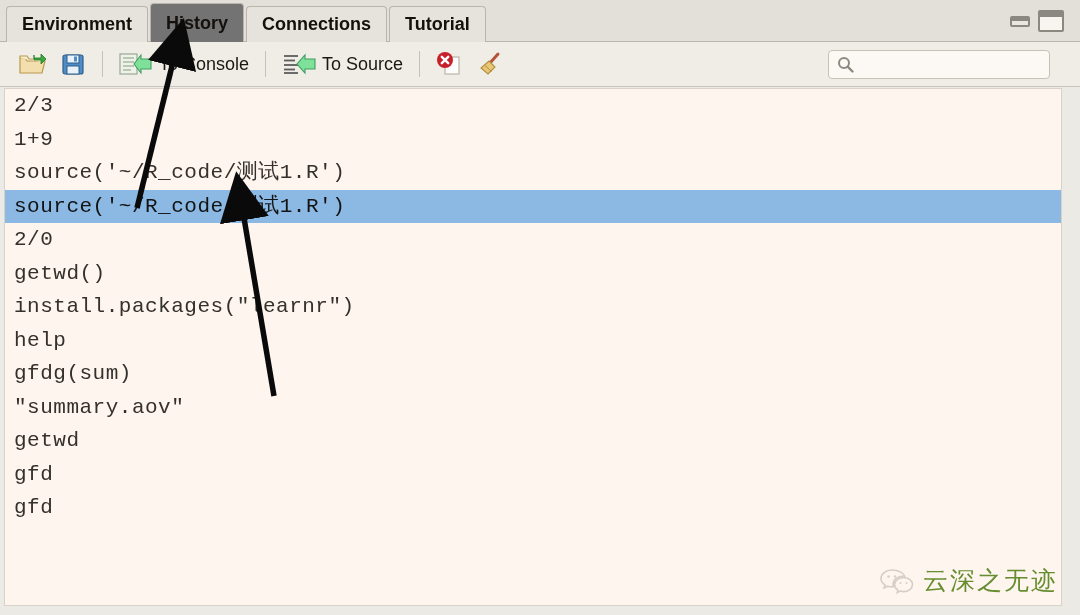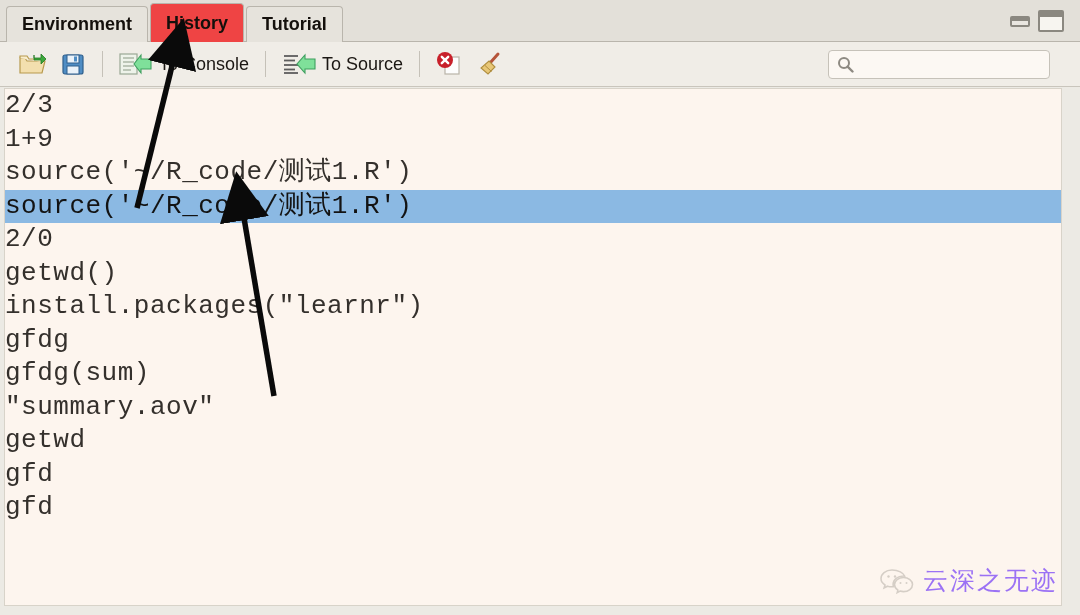--- a/index.html
+++ b/index.html
@@ -51,21 +51,21 @@
     font-weight: bold;
     color: #14100c;
     background: #e6e3dc;
     border: 1px solid #b9b5ac;
     border-bottom: none;
     border-radius: 4px 4px 0 0;
     box-sizing: border-box;
     white-space: nowrap;
   }
   .tab.active {
-    background: #ef4444;
+    background: #737373;
     height: 39px;
     border-color: #b9b5ac;
   }
 
   .winbtns {
     position: absolute;
     right: 16px; top: 10px;
     display: flex;
     align-items: center;
     gap: 8px;
@@ -160,22 +160,23 @@
     width: 1058px;
     height: 518px;
     background: #fdf5ee;
     border: 1px solid #d8d3c9;
     box-sizing: border-box;
     overflow: hidden;
   }
   .row {
     height: 33.5px;
     line-height: 33.5px;
+    padding-left: 9px;
     font-family: "Liberation Mono", monospace;
-    font-size: 26px;
+    font-size: 21px;
     color: #34302c;
     white-space: pre;
     letter-spacing: 0.5px;
     box-sizing: border-box;
   }
   .row.selected {
     background: #8bb9e3;
     color: #131313;
   }
 
@@ -193,36 +194,39 @@
     right: 22px;
     bottom: 18px;
     display: flex;
     align-items: center;
     gap: 8px;
     opacity: 0.85;
   }
   .wm-text {
     font-family: "Liberation Serif", serif;
     font-size: 25px;
-    color: #8b5cf6;
+    color: #4d7c0f;
     letter-spacing: 2px;
   }
 </style>
 </head>
 <body>
 
 <div class="pane">
 
   <div class="tabbar">
     <div class="tabs">
       <div class="tab">
         <span>Environment</span>
       </div>
       <div class="tab active">
         <span>History</span>
+      </div>
+      <div class="tab">
+        <span>Connections</span>
       </div>
       <div class="tab">
         <span>Tutorial</span>
       </div>
     </div>
 
     <div class="winbtns">
       <div class="wb-min"></div>
       <div class="wb-max"></div>
     </div>
@@ -326,21 +330,21 @@
   </div>
 
   <div class="listwrap">
     <div class="row">2/3</div>
     <div class="row">1+9</div>
     <div class="row">source('~/R_code/测试1.R')</div>
     <div class="row selected">source('~/R_code/测试1.R')</div>
     <div class="row">2/0</div>
     <div class="row">getwd()</div>
     <div class="row">install.packages("learnr")</div>
-    <div class="row">gfdg</div>
+    <div class="row">help</div>
     <div class="row">gfdg(sum)</div>
     <div class="row">"summary.aov"</div>
     <div class="row">getwd</div>
     <div class="row">gfd</div>
     <div class="row">gfd</div>
   </div>
 
   <div class="watermark">
     <span>
       <svg class="icon" width="36" height="28" viewBox="0 0 36 28">

